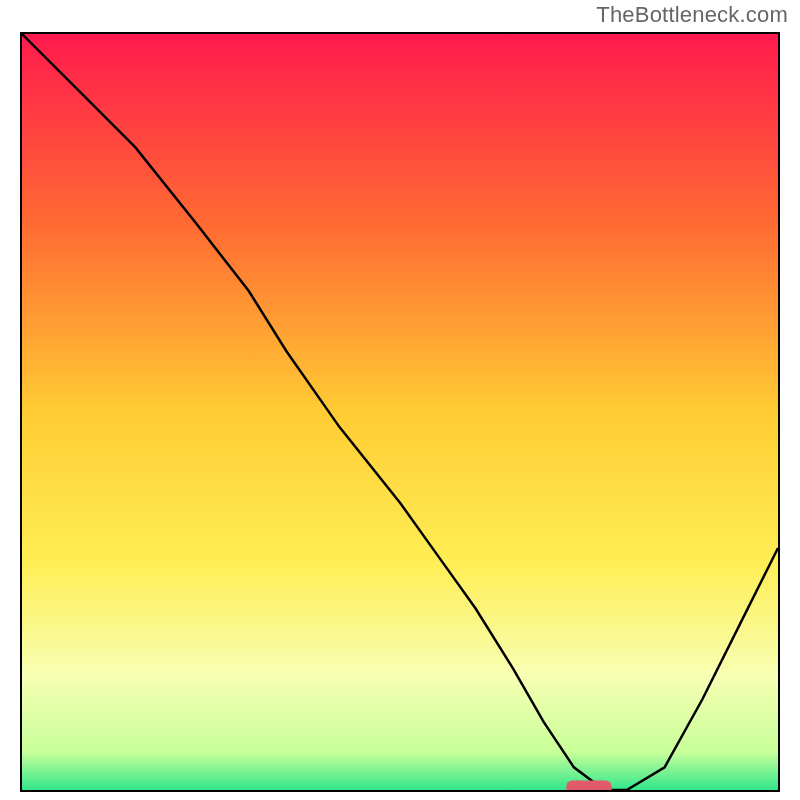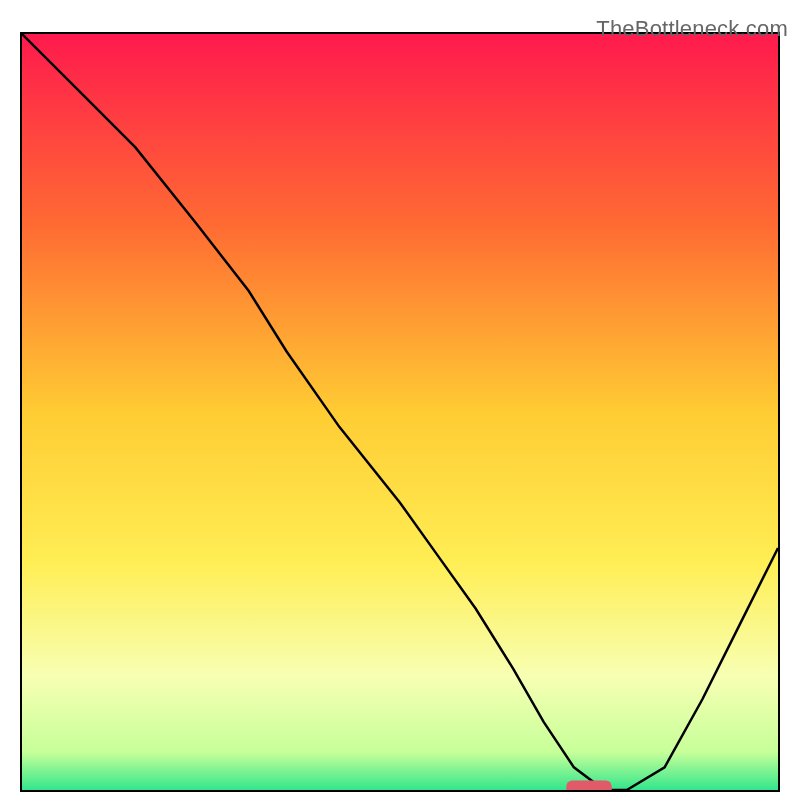--- a/index.html
+++ b/index.html
@@ -1,17 +1,17 @@
 <!DOCTYPE html>
 <html><head>
 <meta charset="utf-8">
 <style>
   * { margin: 0; padding: 0; box-sizing: border-box; }
   body { width: 800px; height: 800px; background: #fff; position: relative; font-family: Arial, sans-serif; }
-  .watermark { position: absolute; top: 16px; right: 12px; color: #666; font-size: 22px; letter-spacing: 0.2px; z-index: 10; }
+  .watermark { position: absolute; top: 2px; right: 12px; color: #666; font-size: 22px; letter-spacing: 0.2px; z-index: 10; }
   .plot-area { position: absolute; top: 32px; left: 20px; width: 760px; height: 760px; border: 2.5px solid #000; }
   .plot-svg { width: 100%; height: 100%; display: block; }
 </style>
 </head>
 <body>
 
 <div class="watermark">TheBottleneck.com</div>
 
 <div class="plot-area">
   <svg class="plot-svg" viewBox="0 0 760 760" preserveAspectRatio="none">

